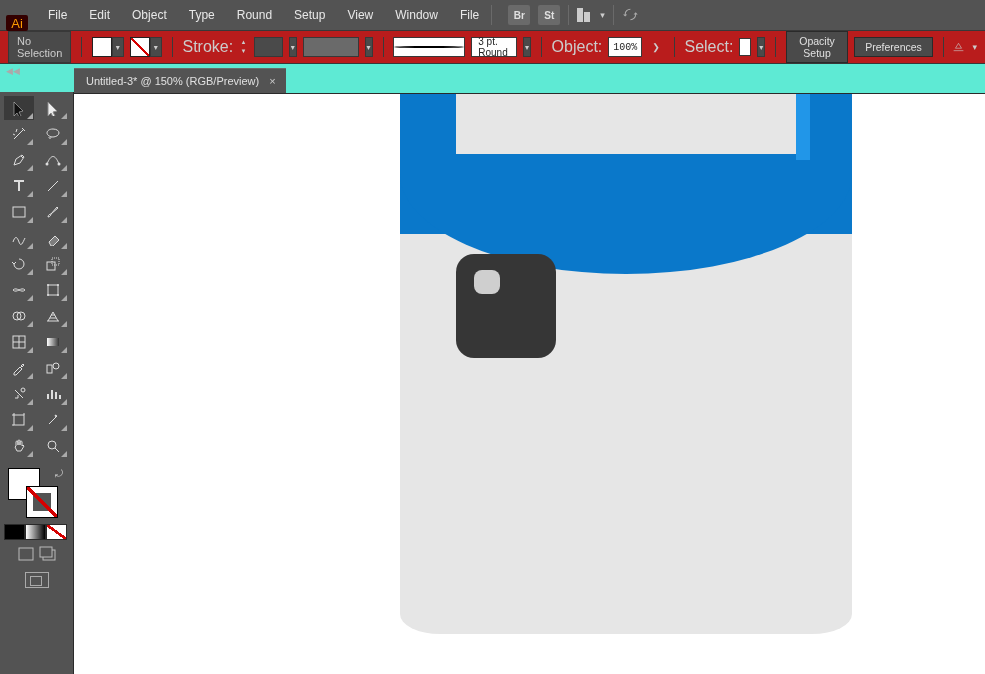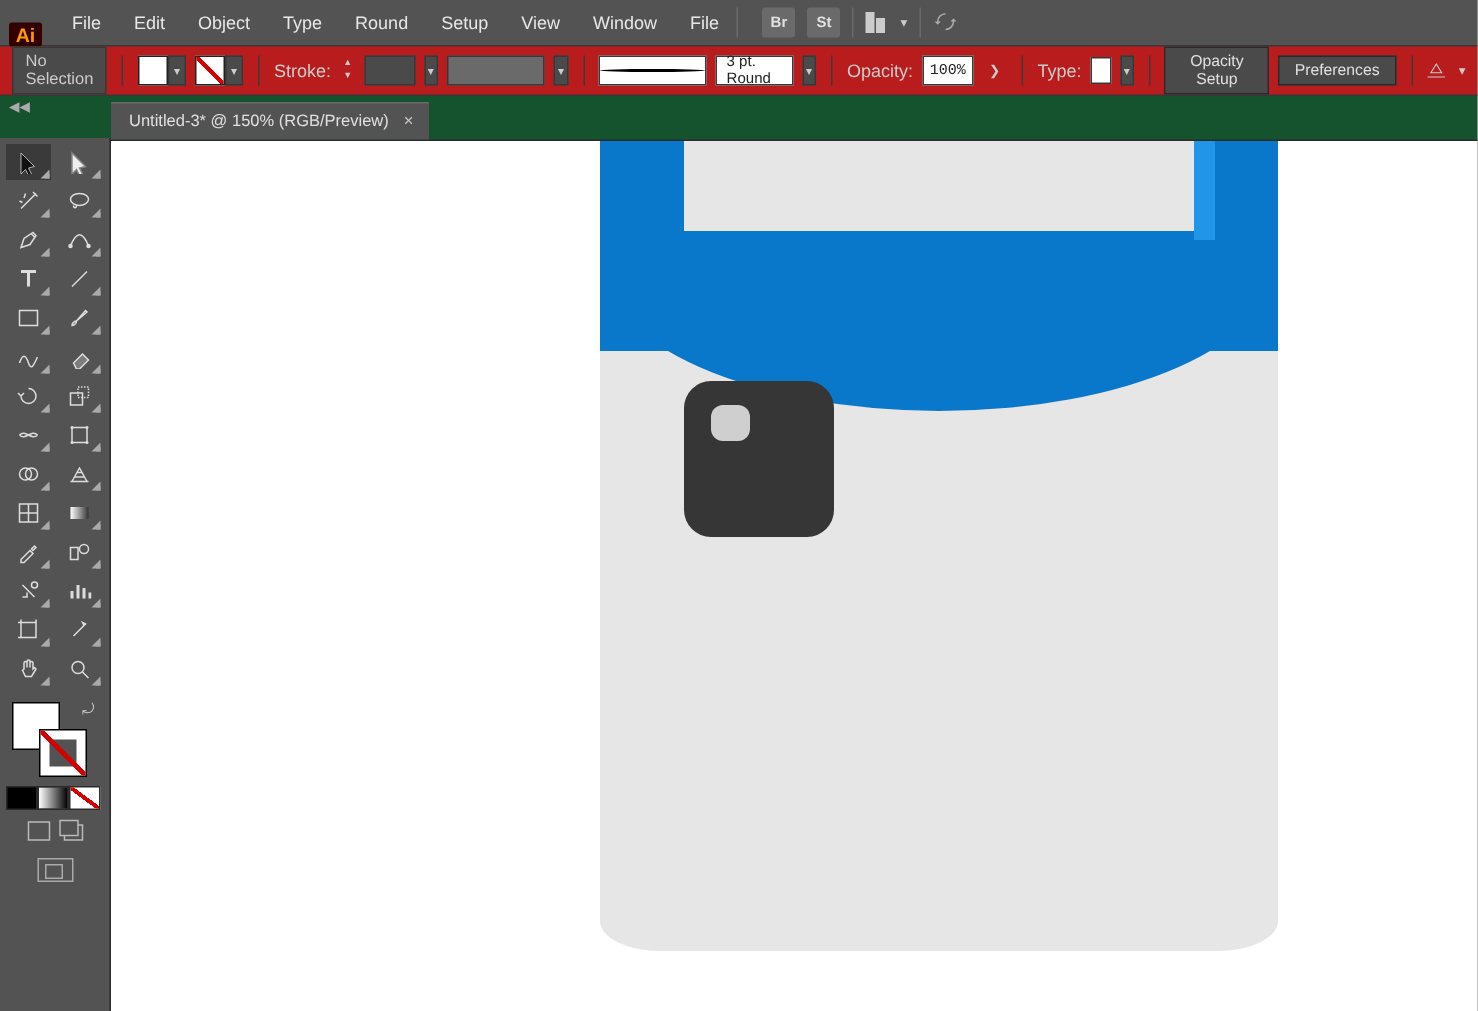--- a/index.html
+++ b/index.html
@@ -1,53 +1,53 @@
 <!DOCTYPE html>
 <html><head>
 <meta charset="utf-8">
 <style>
 * { margin: 0; padding: 0; box-sizing: border-box; font-family: "Segoe UI", Tahoma, sans-serif; }
 body { background: #535353; width: 985px; height: 674px; overflow: hidden; position: relative; }
 
 
 .menubar { height: 30px; background: #535353; display: flex; align-items: center; padding: 0 6px; gap: 2px; }
-.ai-logo { width: 22px; height: 16px; background: #330000; color: #ff9a00; font-weight: bold; font-size: 13px; display: flex; align-items: center; justify-content: center; border-radius: 2px; margin-right: 8px; margin-top: 16px; }
+.ai-logo { width: 22px; height: 16px; background: #330000; color: #ff9a00; font-weight: normal; font-size: 13px; display: flex; align-items: center; justify-content: center; border-radius: 2px; margin-right: 8px; margin-top: 16px; }
 .menu-item { color: #e8e8e8; font-size: 12px; padding: 4px 10px; cursor: pointer; }
 .menubar-right { display: flex; align-items: center; gap: 8px; margin-left: 14px; }
 .menubar-divider { width: 1px; height: 20px; background: #6a6a6a; }
 .br-icon, .st-icon { width: 22px; height: 20px; background: #6a6a6a; color: #e0e0e0; font-size: 10px; font-weight: bold; display: flex; align-items: center; justify-content: center; border-radius: 2px; }
 .arrange-icon { display: flex; gap: 1px; }
 .arrange-icon span { width: 6px; height: 14px; background: #ccc; }
 .arrange-icon span:nth-child(2) { height: 10px; align-self: flex-end; }
 .small-dropdown { color: #ccc; font-size: 9px; margin-left: 2px; }
 .sync-icon { width: 18px; height: 18px; color: #aaa; }
 
 
 .controlbar { height: 32px; background: #b91c1c; border-top: 1px solid #383838; border-bottom: 1px solid #383838; display: flex; align-items: center; padding: 16px 8px; gap: 6px; }
 .selection-label { color: #ccc; font-size: 11px; padding: 3px 8px; background: #4a4a4a; border: 1px solid #383838; }
 .swatch-group { display: flex; align-items: center; gap: 0; }
 .fill-swatch { width: 20px; height: 20px; background: #fff; border: 1px solid #222; }
 .stroke-swatch { width: 20px; height: 20px; background: #fff; border: 1px solid #222; position: relative; }
 .stroke-swatch::after { content: ""; position: absolute; inset: 0; background: linear-gradient(to top right, transparent 45%, #d40000 45%, #d40000 55%, transparent 55%); }
 .dd-arrow { width: 12px; height: 20px; background: #4a4a4a; border: 1px solid #383838; display: flex; align-items: center; justify-content: center; color: #ccc; font-size: 8px; }
-.ctrl-label { color: #ccc; font-size: 12px; }
+.ctrl-label { color: #ccc; font-size: 16px; }
 .stepper { width: 14px; height: 18px; display: flex; flex-direction: column; }
 .stepper span { flex: 1; color: #ccc; font-size: 6px; text-align: center; line-height: 8px; }
 .stroke-width-input { width: 46px; height: 20px; background: #4a4a4a; border: 1px solid #383838; }
 .var-width { width: 90px; height: 20px; background: #6a6a6a; border: 1px solid #383838; }
 .brush-preview { width: 86px; height: 20px; background: #fff; border: 1px solid #383838; display: flex; align-items: center; justify-content: center; }
 .brush-preview span { width: 70px; height: 2px; background: #000; border-radius: 50%; }
 .brush-label { height: 20px; padding: 0 6px; background: #fff; border: 1px solid #383838; font-size: 10px; display: flex; align-items: center; color: #222; }
 .opacity-input { width: 44px; height: 20px; background: #fff; border: 1px solid #383838; color: #222; font-size: 10px; display: flex; align-items: center; padding: 0 4px; font-family: Liberation Mono, monospace; }
 .style-swatch { width: 18px; height: 18px; background: #fff; border: 1px solid #383838; }
 .btn { padding: 3px 10px; background: #4a4a4a; border: 1px solid #2a2a2a; color: #e0e0e0; font-size: 10.5px; cursor: pointer; }
 .align-icon { width: 18px; height: 16px; }
 
 
-.tabbar { height: 30px; background: #14532d; border-bottom: 1px solid #2a2a2a; display: flex; align-items: flex-end; padding-left: 74px; }
+.tabbar { height: 30px; background: #5eead4; border-bottom: 1px solid #2a2a2a; display: flex; align-items: flex-end; padding-left: 74px; }
 .collapse-handle { position: absolute; left: 6px; top: 66px; color: #aaa; font-size: 9px; }
 .tab { background: #535353; color: #e0e0e0; font-size: 11px; padding: 6px 10px 6px 12px; display: flex; align-items: center; gap: 10px; border-top: 1px solid #6a6a6a; }
 .tab-close { color: #ccc; font-size: 11px; cursor: pointer; }
 
 
 .tools { position: absolute; left: 0; top: 92px; width: 74px; bottom: 0; background: #535353; border-right: 1px solid #2a2a2a; padding: 4px; }
 .tool-grid { display: grid; grid-template-columns: 1fr 1fr; gap: 2px; }
 .tool { width: 30px; height: 24px; display: flex; align-items: center; justify-content: center; color: #ddd; cursor: pointer; position: relative; }
 .tool.active { background: #3a3a3a; }
 .tool svg { width: 16px; height: 16px; }
@@ -141,25 +141,25 @@
   <div class="dd-arrow">▾</div>
   <div class="var-width"></div>
   <div class="dd-arrow">▾</div>
   <div class="sep"></div>
   <div class="brush-preview">
       <span></span>
     </div>
   <div class="brush-label">3 pt. Round</div>
   <div class="dd-arrow">▾</div>
   <div class="sep"></div>
-  <span class="ctrl-label">Opacity:</span>
+  <span class="ctrl-label">Object:</span>
   <div class="opacity-input">100%</div>
   <span class="right-arrow">❯</span>
   <div class="sep"></div>
-  <span class="ctrl-label">Type:</span>
+  <span class="ctrl-label">Select:</span>
   <div class="style-swatch"></div>
   <div class="dd-arrow">▾</div>
   <div class="sep"></div>
   <button class="btn">Opacity Setup</button>
   <button class="btn">Preferences</button>
   <div class="sep"></div>
   <svg class="align-icon" viewBox="0 0 18 16">
       <path stroke="#ccc" fill="none" d="M1 14h16M4 10l5-8 5 8z"></path>
     </svg>
   <span class="small-dropdown">▾</span>

